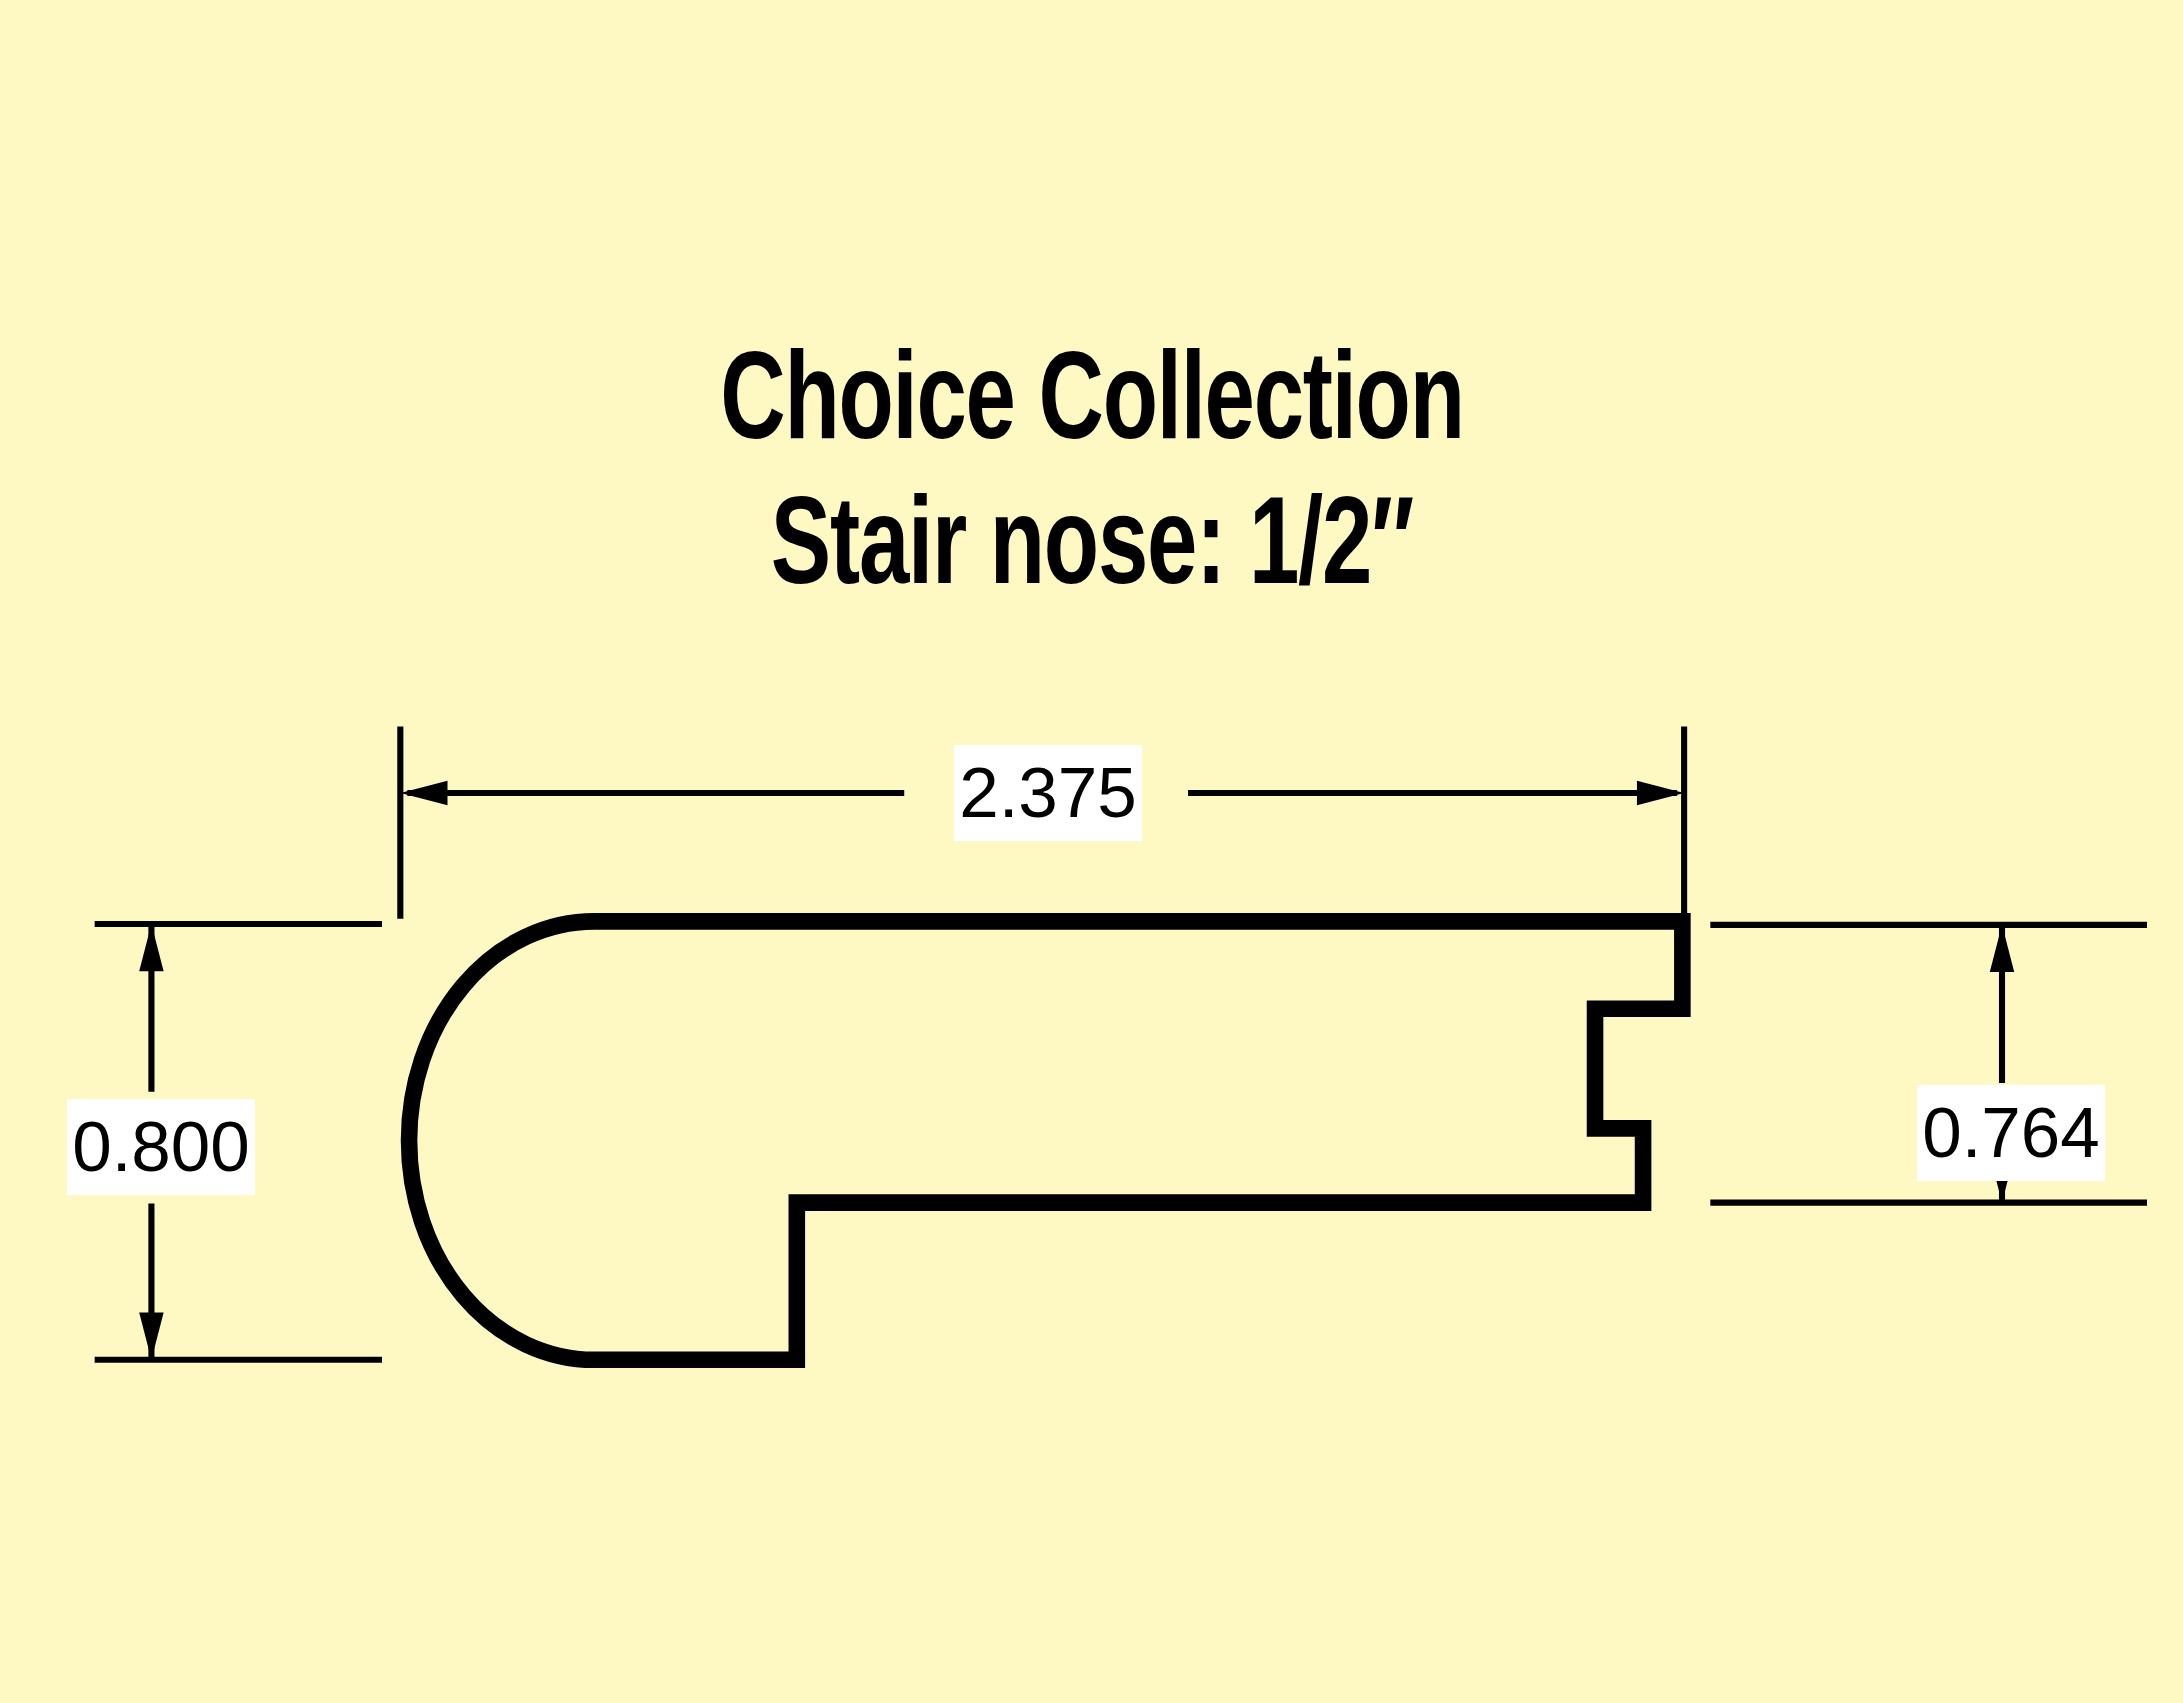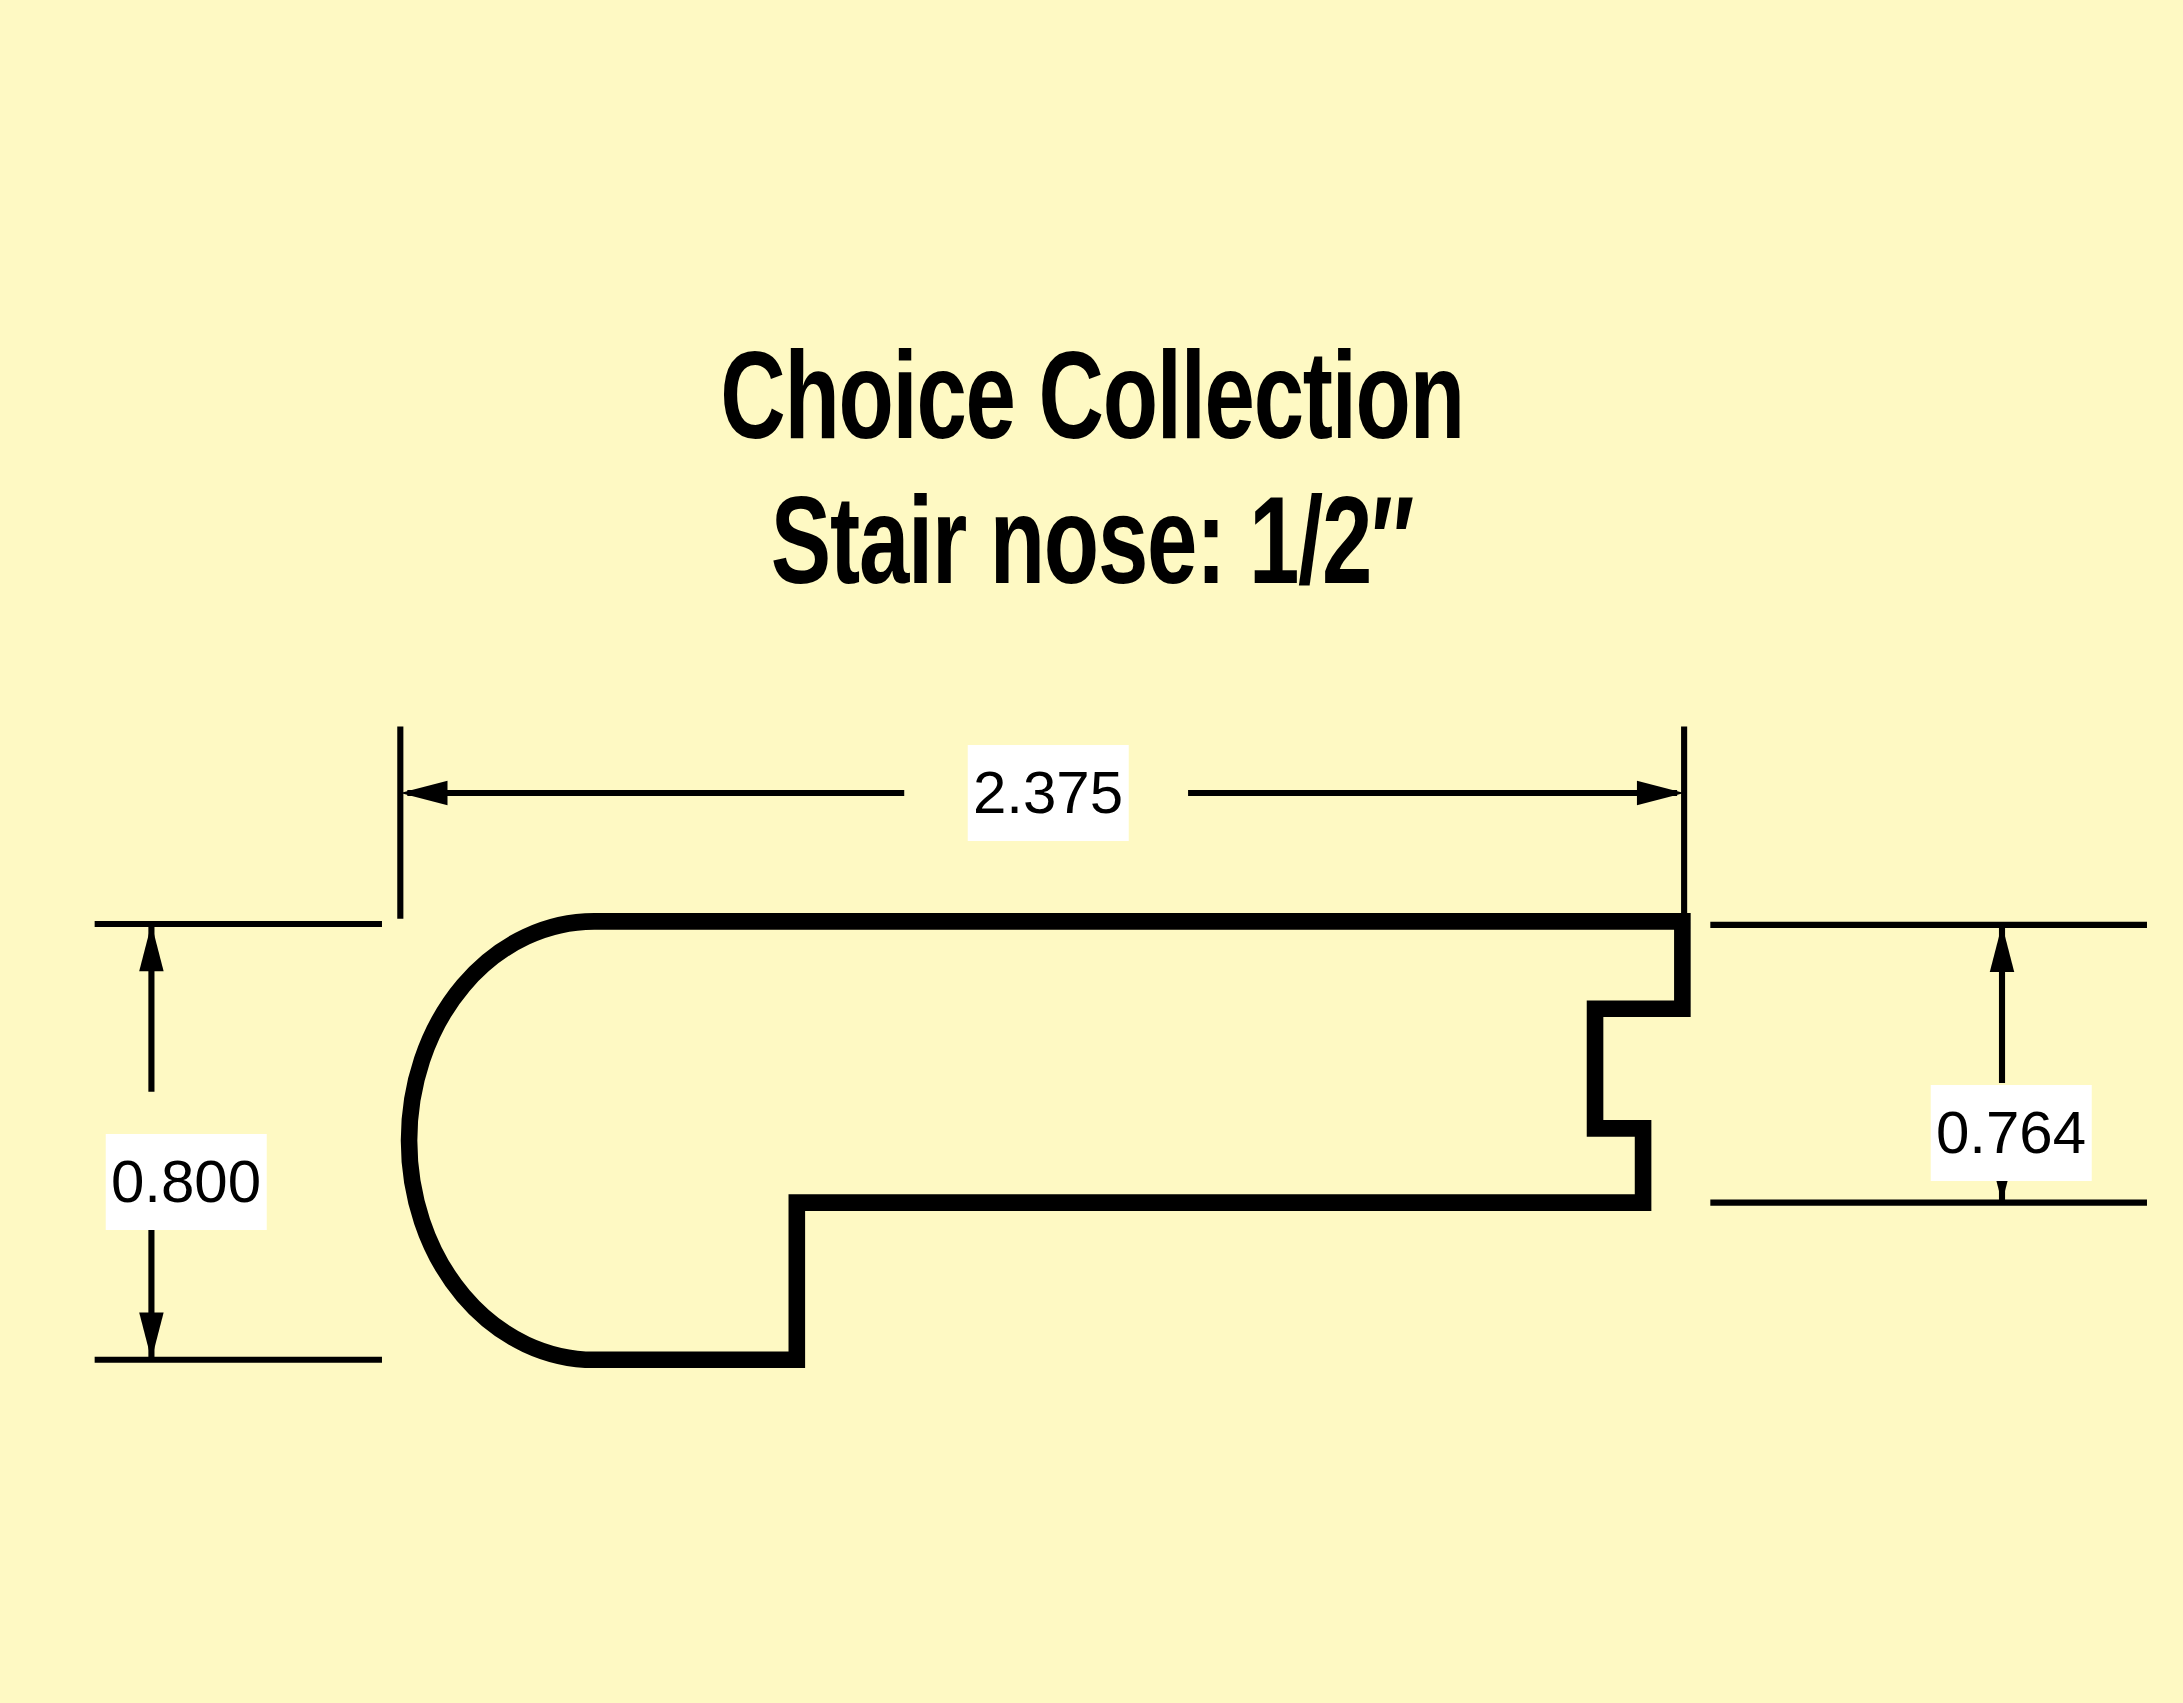--- a/index.html
+++ b/index.html
@@ -43,28 +43,28 @@
     position: absolute;
     left: 0;
     top: 0;
   }
 
   .dim-label {
     position: absolute;
     transform: translate(-50%, -50%);
     font-family: "Liberation Sans", sans-serif;
     font-weight: 400;
-    font-size: 60px;
+    font-size: 71px;
     line-height: 96px;
     white-space: nowrap;
     background: #ffffff;
     padding: 0 5.2px;
   }
   .dim-label.width-label  { left: 1048px; top: 793px;  }
-  .dim-label.total-label  { left: 161px;  top: 1182px; margin-left: 25px; }
+  .dim-label.total-label  { left: 161px;  top: 1147px; }
   .dim-label.right-label  { left: 2011px; top: 1133px; }
 </style>
 </head>
 <body>
 
 <div class="canvas">
 
   <div class="title-block">
     <div class="title-line line1">Choice Collection</div>
     <div class="title-line line2">Stair nose: 1/2″</div>

